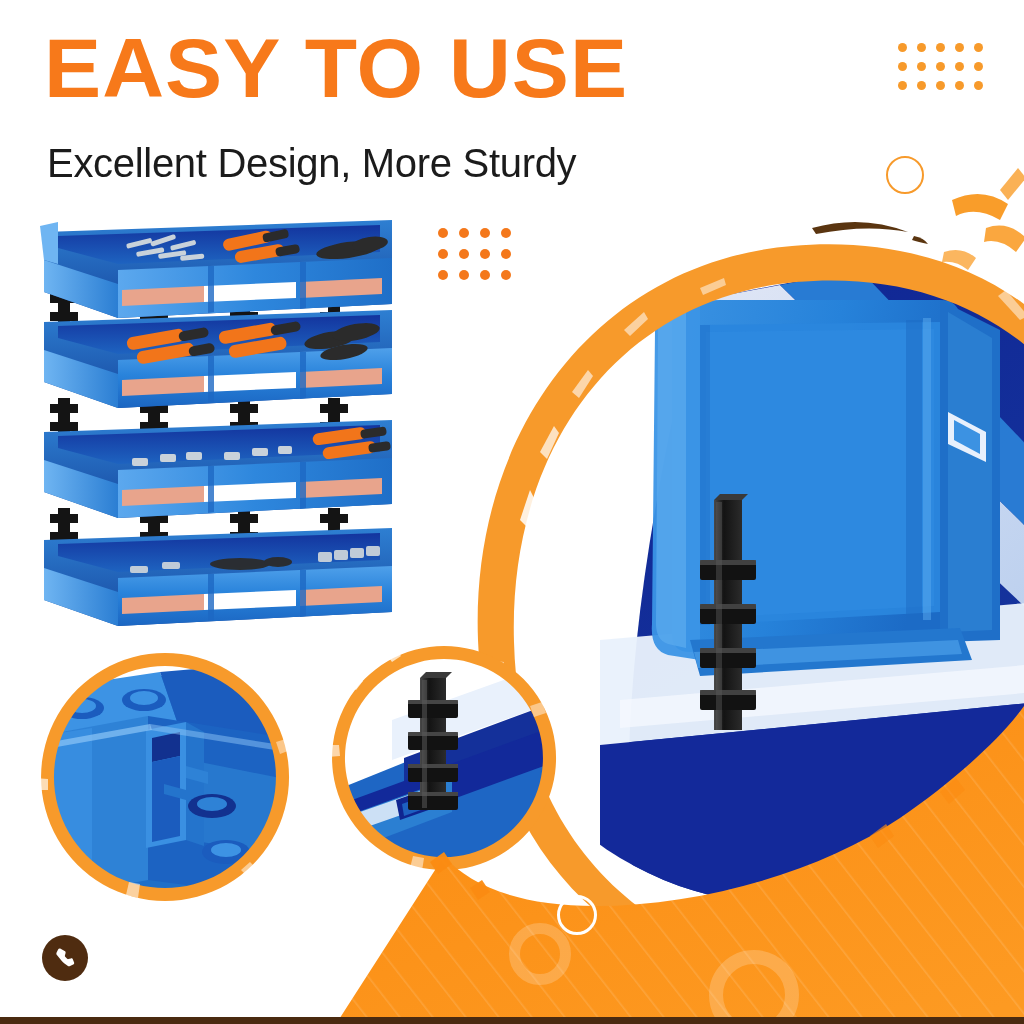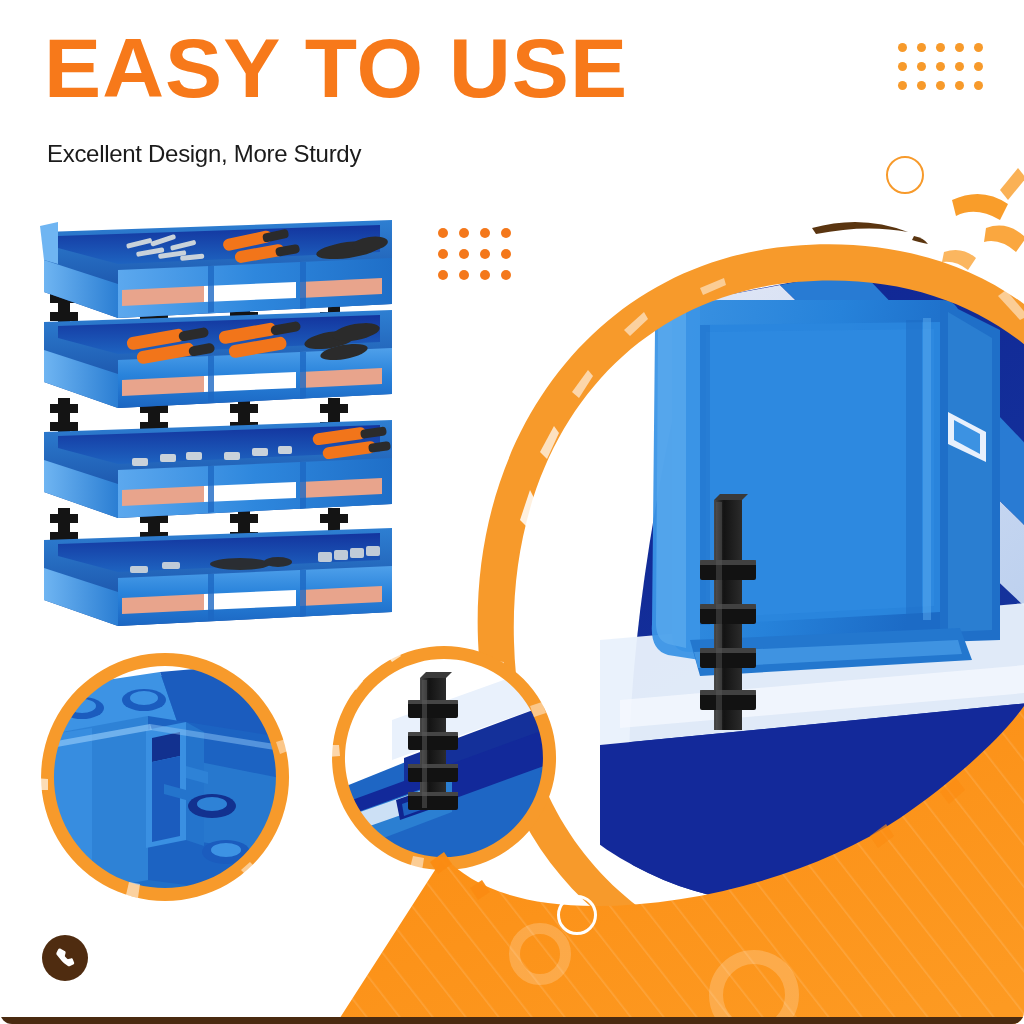--- a/index.html
+++ b/index.html
@@ -7,42 +7,41 @@
     padding: 0;
     background: #ffffff;
   }
   #stage {
     position: relative;
     width: 1024px;
     height: 1024px;
     overflow: hidden;
     background: #ffffff;
     font-family: "Liberation Sans", sans-serif;
-    border-radius: 12px;
   }
 
   
   #headline {
     position: absolute;
     left: 44px;
     top: 26px;
     font-size: 84px;
     font-weight: bold;
     letter-spacing: 1px;
     color: #F7791A;
     line-height: 1.0;
     white-space: nowrap;
     transform: scaleX(1.02);
     transform-origin: left top;
   }
   #subhead {
     position: absolute;
     left: 47px;
     top: 140px;
-    font-size: 24px;
+    font-size: 40px;
     font-weight: normal;
     color: #1b1b1b;
     line-height: 1.15;
     white-space: nowrap;
     letter-spacing: -0.3px;
   }
 
   
   .dot-grid { position: absolute; display: grid; }
   .dot {

